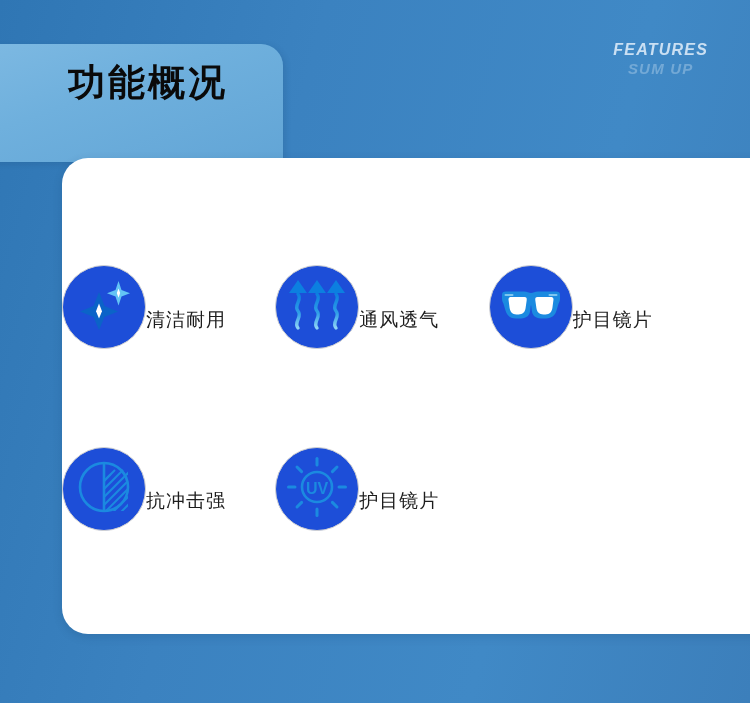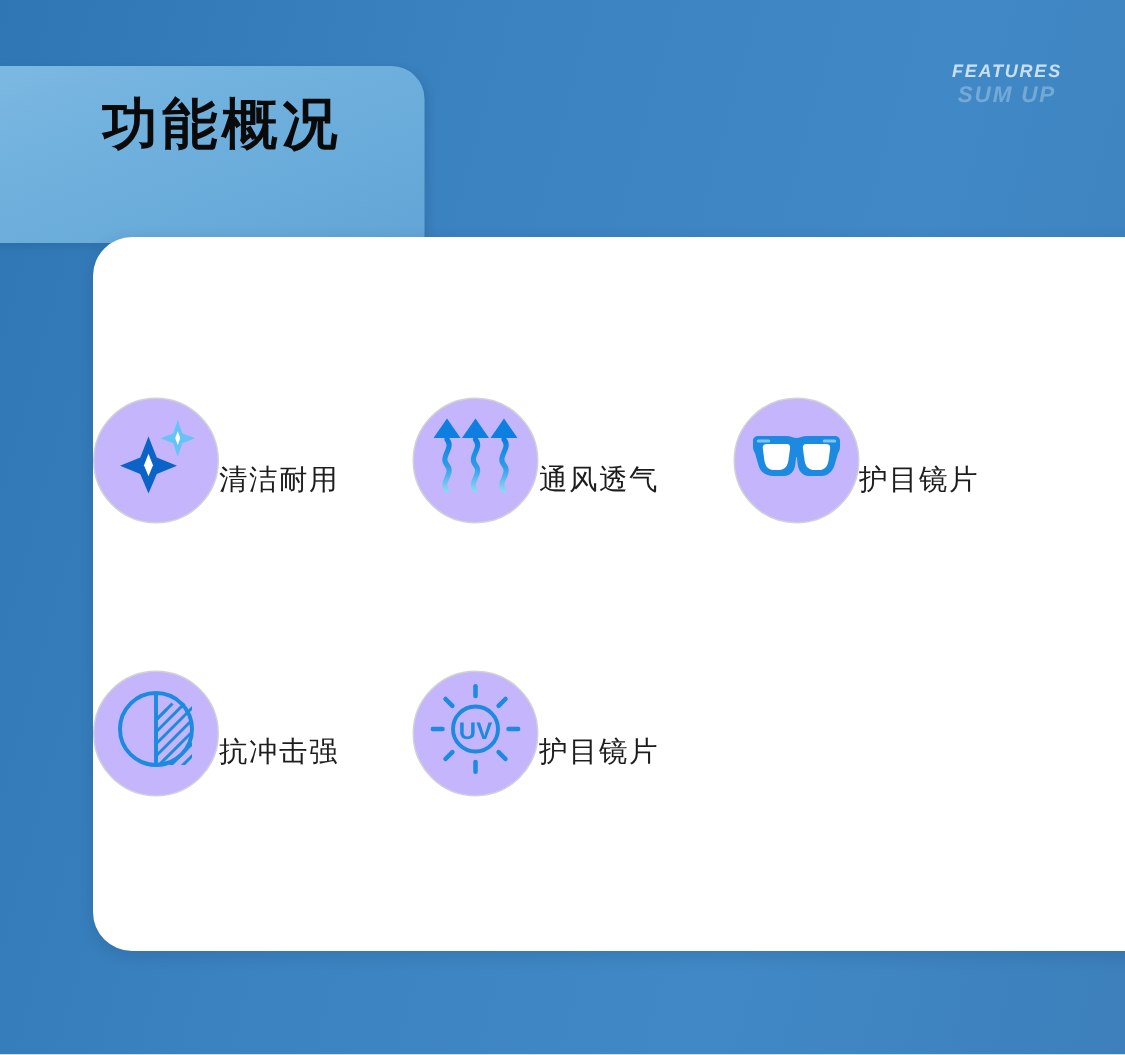--- a/index.html
+++ b/index.html
@@ -39,21 +39,21 @@
   .watermark {
     position:absolute;
     right:42px; top:40px;
     text-align:center;
     font-style:italic;
     font-weight:bold;
     letter-spacing:1.2px;
     line-height:1.25;
     user-select:none;
   }
-  .watermark .wm-line1 { font-size:12px; color:rgba(233,243,252,.82); display:block; }
+  .watermark .wm-line1 { font-size:16px; color:rgba(233,243,252,.82); display:block; }
   .watermark .wm-line2 { font-size:15px; color:rgba(222,236,248,.33); display:block; }
 
   
   .card {
     position:absolute;
     left:62px; top:158px;
     width:720px; height:476px;
     background:#ffffff;
     border-top-left-radius:26px;
     border-bottom-left-radius:26px;
@@ -72,21 +72,21 @@
   }
   .feature {
     display:flex;
     align-items:center;
     justify-content:flex-start;
   }
   .icon-circle {
     width:84px; height:84px;
     border-radius:50%;
     border:1px solid #d2d2d2;
-    background:#c4b5fd;
+    background:#1d4ed8;
     display:flex;
     align-items:center;
     justify-content:center;
   }
   .feature-label {
     margin-top:26px;
     font-size:19px;
     color:#1d1d1d;
     letter-spacing:1px;
     white-space:nowrap;

